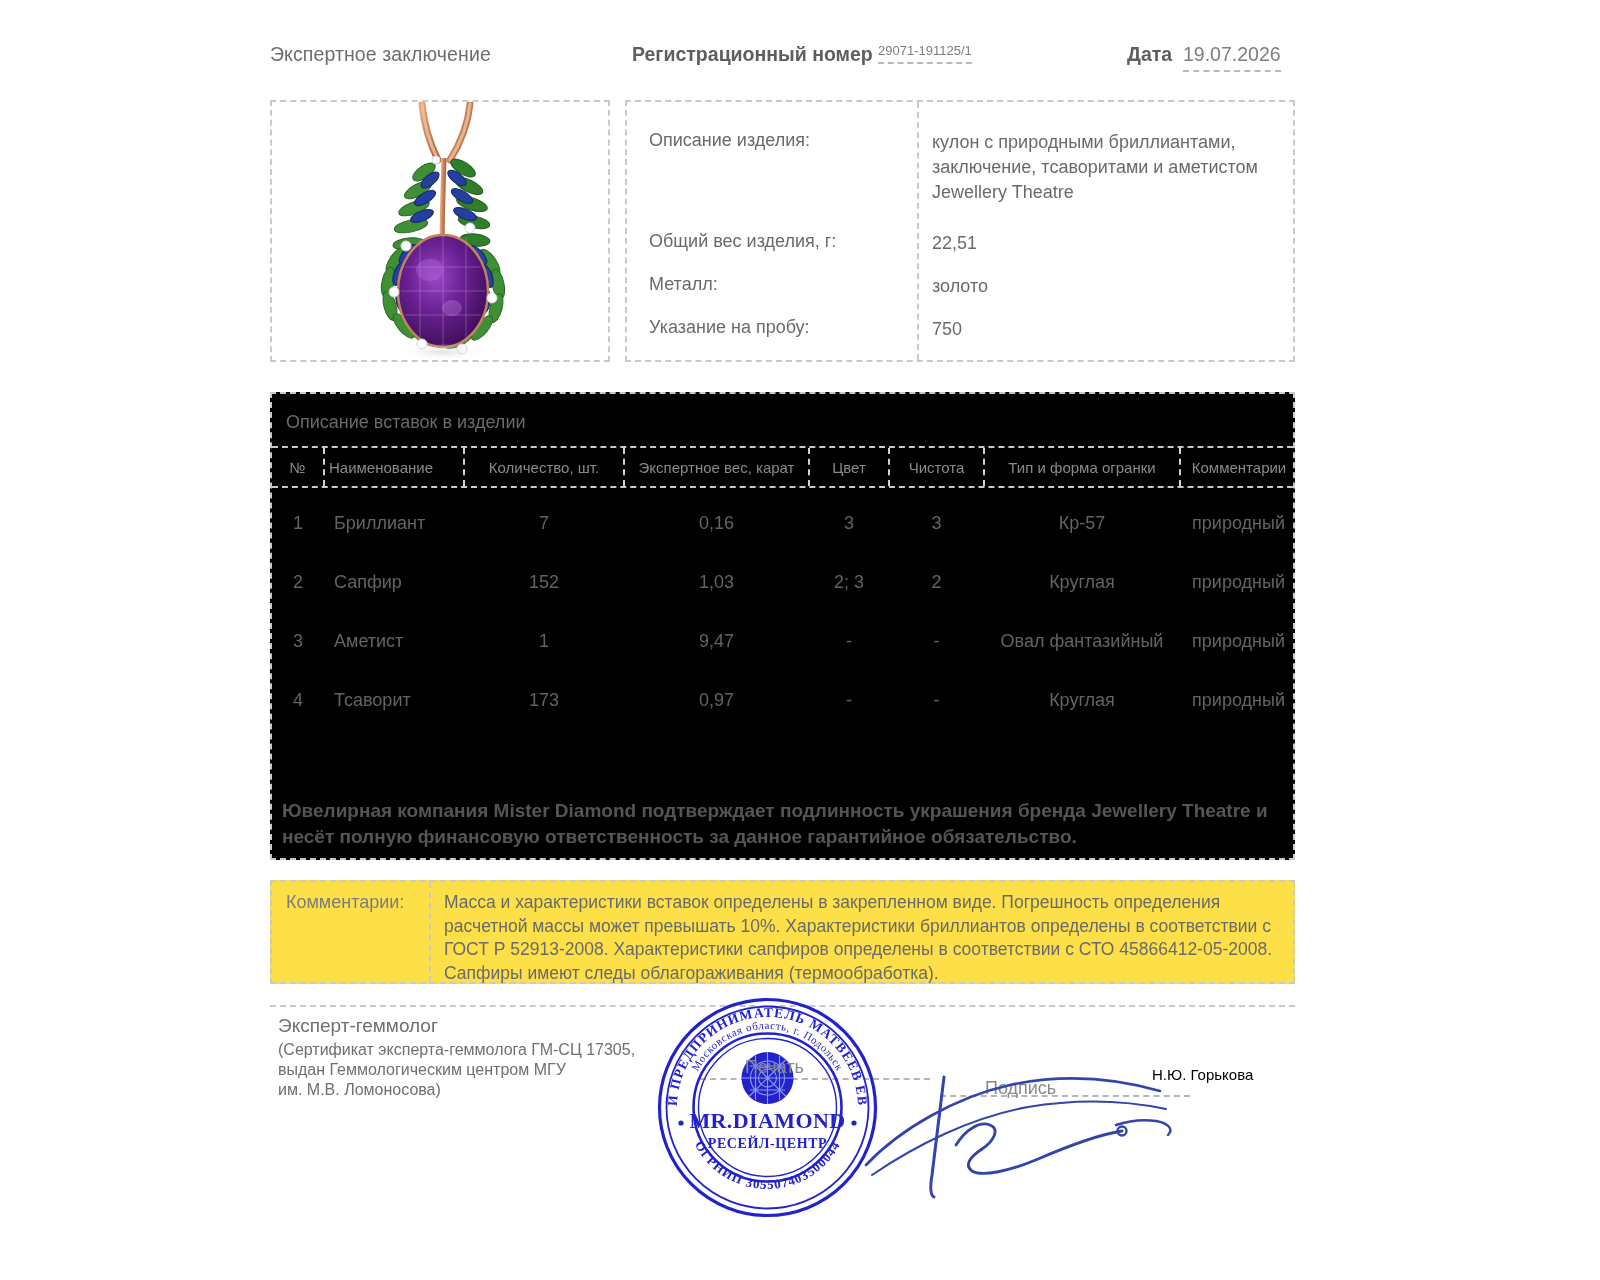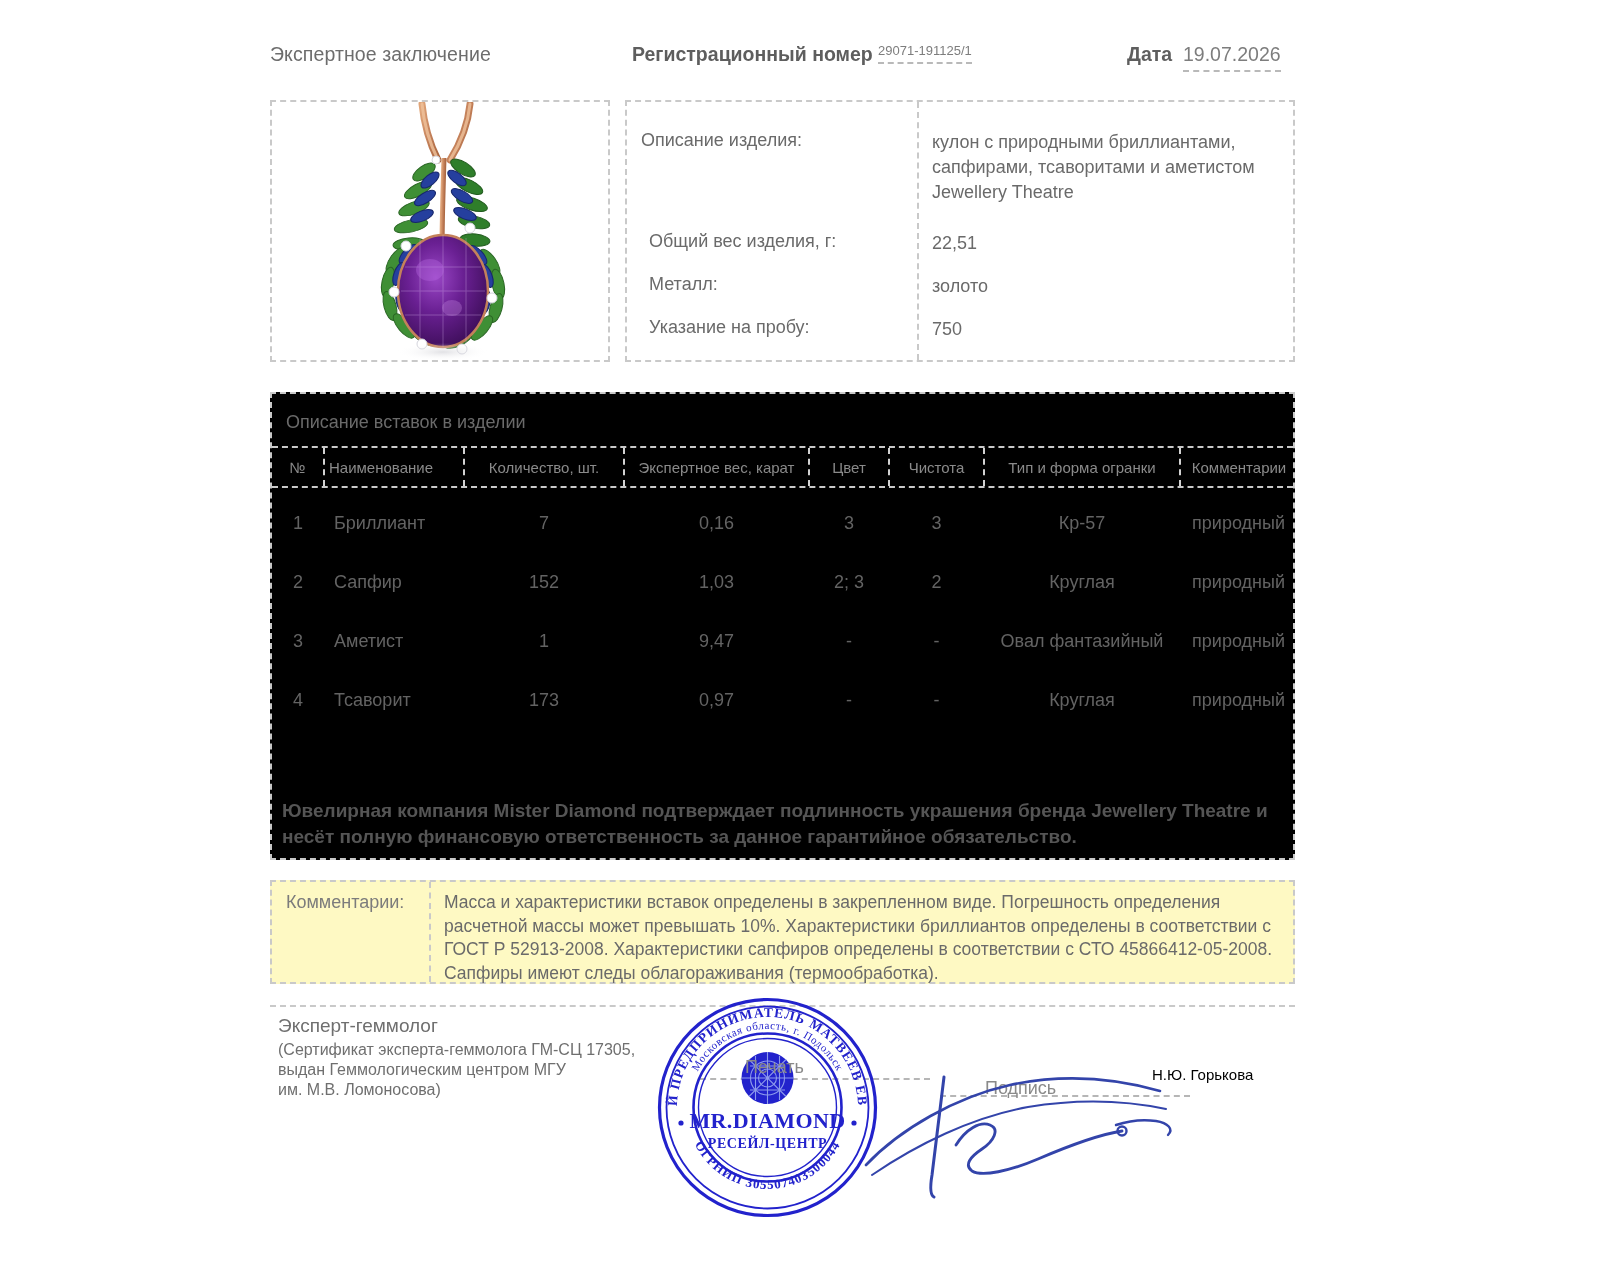--- a/index.html
+++ b/index.html
@@ -207,21 +207,21 @@
 
   
   .comments-box {
     position: absolute;
     left: 270px;
     top: 880px;
     width: 1025px;
     height: 104px;
     border: 2px dashed #c9c9c9;
     box-sizing: border-box;
-    background: #fef9c3;
+    background: #fde047;
   }
   .comments-label {
     position: absolute;
     left: 14px;
     top: 10px;
     font-size: 18px;
     color: #7c7c7c;
     white-space: nowrap;
   }
   .comments-divider {
@@ -438,22 +438,22 @@
         <circle cx="164" cy="58" r="4"></circle>
       </g>
 
       <ellipse cx="171" cy="250" rx="46" ry="9" fill="url(#shadowg)"></ellipse>
     </svg>
   </div>
 
   <div class="desc-box">
     <div class="desc-divider"></div>
 
-    <div class="desc-label" style="left:14px; top:28px;">Описание изделия:</div>
-    <div class="desc-value" style="top:28px; width:345px;">кулон с природными бриллиантами, сапфирами, тсаворитами и аметистом Jewellery Theatre</div>
+    <div class="desc-label" style="left:22px; top:28px;">Описание изделия:</div>
+    <div class="desc-value" style="top:28px; width:345px;">кулон с природными бриллиантами, заключение, тсаворитами и аметистом Jewellery Theatre</div>
 
     <div class="desc-label" style="left:22px; top:129px;">Общий вес изделия, г:</div>
     <div class="desc-value" style="top:129px;">22,51</div>
 
     <div class="desc-label" style="left:22px; top:172px;">Металл:</div>
     <div class="desc-value" style="top:172px;">золото</div>
 
     <div class="desc-label" style="left:22px; top:215px;">Указание на пробу:</div>
     <div class="desc-value" style="top:215px;">750</div>
   </div>

